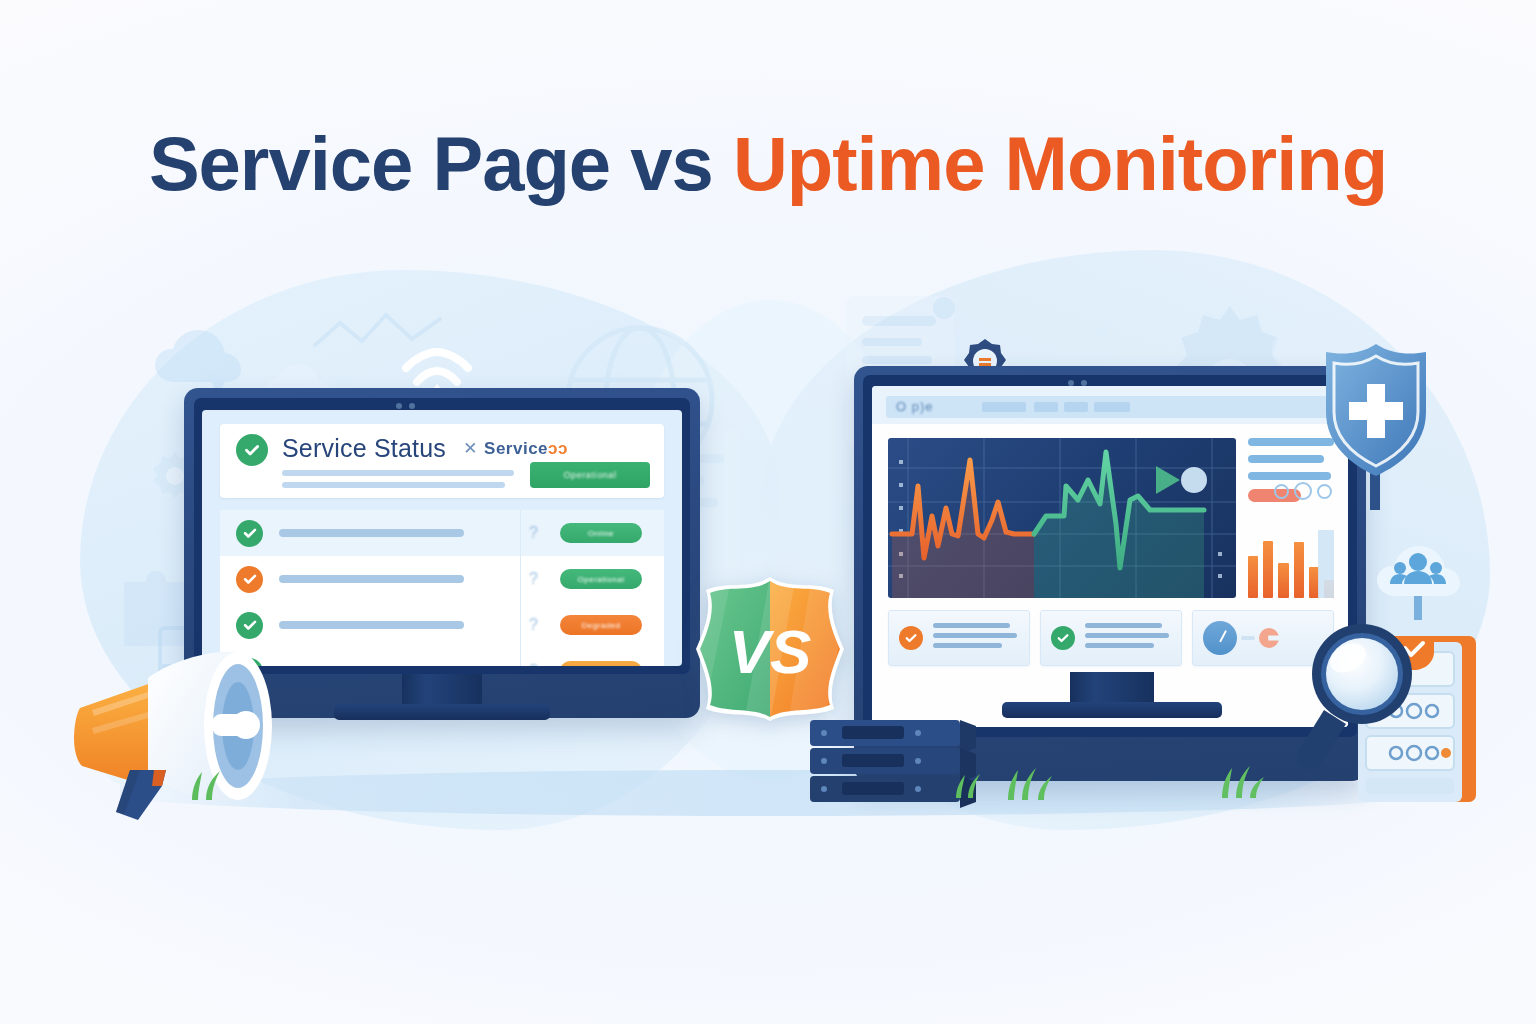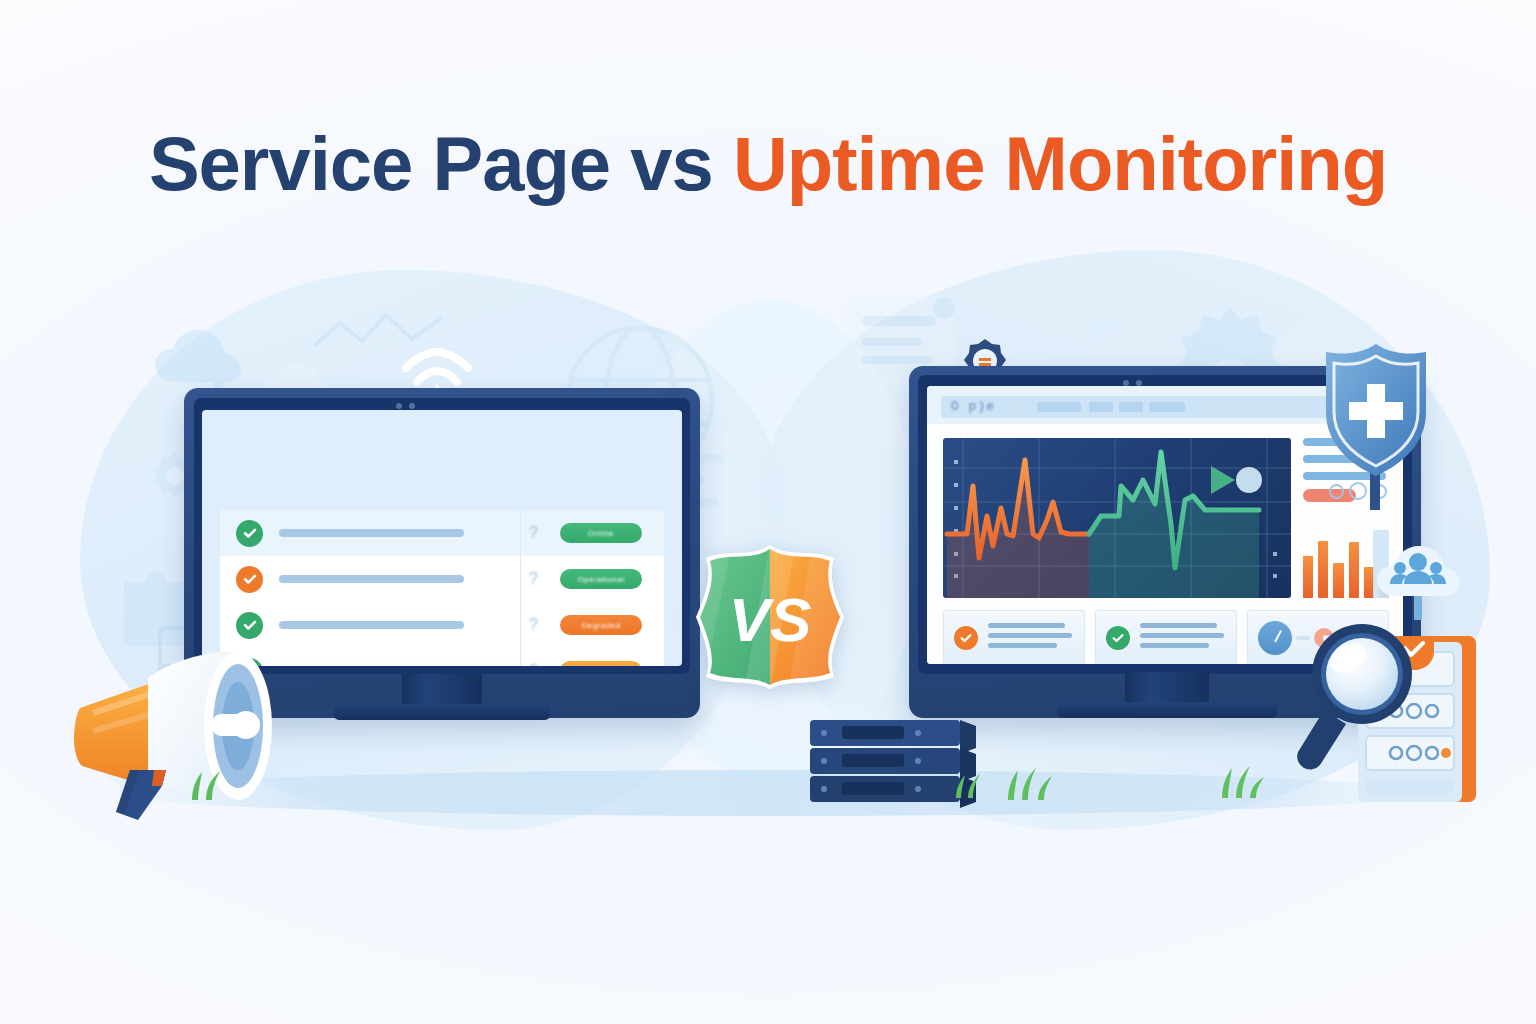--- a/index.html
+++ b/index.html
@@ -236,21 +236,21 @@
   }
   .gauge-link{width:14px;height:4px;background:#cfe3f4;border-radius:2px;flex:0 0 auto;}
   .gauge-c{
     width:20px;height:20px;border-radius:50%;flex:0 0 auto;
     background:#f4a58e;
     clip-path:polygon(0 0,100% 0,100% 38%,46% 38%,46% 62%,100% 62%,100% 100%,0 100%);
   }
 
   
   .vs{
-    position:absolute;left:684px;top:543px;width:172px;height:148px;
+    position:absolute;left:684px;top:575px;width:172px;height:148px;
   }
   .vs svg{display:block;filter:drop-shadow(0 5px 10px rgba(60,100,150,.25));}
 
   
   .megaphone{position:absolute;left:62px;top:636px;width:250px;height:190px;}
   .megaphone svg{display:block;}
 
   
   .shieldicon{position:absolute;left:1322px;top:340px;width:108px;height:170px;}
   .shieldicon svg{display:block;}
@@ -436,20 +436,38 @@
   <div class="monitor" style="left:184px;top:388px;width:516px;height:330px;">
     <div class="m-bezel"></div>
     <div class="m-inner" style="left:10px;top:10px;right:10px;bottom:44px;"></div>
     <div class="m-dots" style="left:212px;top:15px;">
         <i></i>
         <i></i>
       </div>
     <div class="m-screen" style="left:18px;top:22px;right:18px;bottom:52px;">
       <div class="sp">
 
+        <div class="sp-head">
+          <div class="chk" style="background:#35a96b;">
+            <svg width="18" height="18" viewBox="0 0 18 18">
+                <path d="M3.5 9.3l3.6 3.6L14.6 5.4" stroke="#fff" stroke-width="2.8" fill="none" stroke-linecap="round" stroke-linejoin="round"></path>
+              </svg>
+          </div>
+          <div class="sp-title">Service Status</div>
+          <div class="sp-logo">
+            <span class="x">✕</span><span>Service</span><span class="o">ɔɔ</span>
+          </div>
+          <div class="sp-lines">
+              <i></i>
+              <i></i>
+            </div>
+          <div class="sp-badge">
+            <span class="txt">Operational</span>
+          </div>
+        </div>
 
         <div class="sp-row alt" style="top:100px;">
           <div class="chk" style="background:#35a96b;">
             <svg width="16" height="16" viewBox="0 0 18 18">
                 <path d="M3.5 9.3l3.6 3.6L14.6 5.4" stroke="#fff" stroke-width="2.9" fill="none" stroke-linecap="round" stroke-linejoin="round"></path>
               </svg>
           </div>
           <div class="bar"></div>
           <div class="spacer"></div>
           <div class="num">?</div>
@@ -503,21 +521,21 @@
             </div>
           <div class="sp-divider" style="left:300px;"></div>
         </div>
 
       </div>
     </div>
     <div class="m-neck" style="left:218px;top:286px;width:80px;height:34px;"></div>
     <div class="m-base" style="left:150px;top:316px;width:216px;height:16px;"></div>
   </div>
 
-  <div class="monitor" style="left:909px;top:366px;width:512px;height:352px;font-family:Liberation Mono, monospace;">
+  <div class="monitor" style="left:854px;top:366px;width:512px;height:415px;">
     <div class="m-bezel"></div>
     <div class="m-inner" style="left:9px;top:9px;right:9px;bottom:44px;"></div>
     <div class="m-dots" style="left:214px;top:14px;">
         <i></i>
         <i></i>
       </div>
     <div class="m-screen" style="left:18px;top:20px;right:18px;bottom:54px;">
       <div class="dash">
 
         <div class="dash-topbar">

